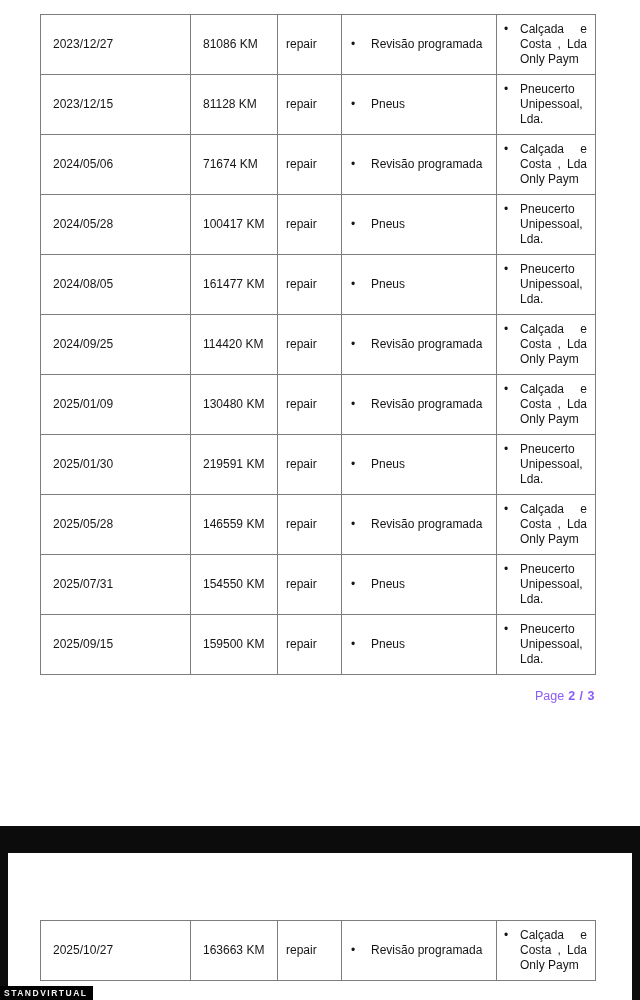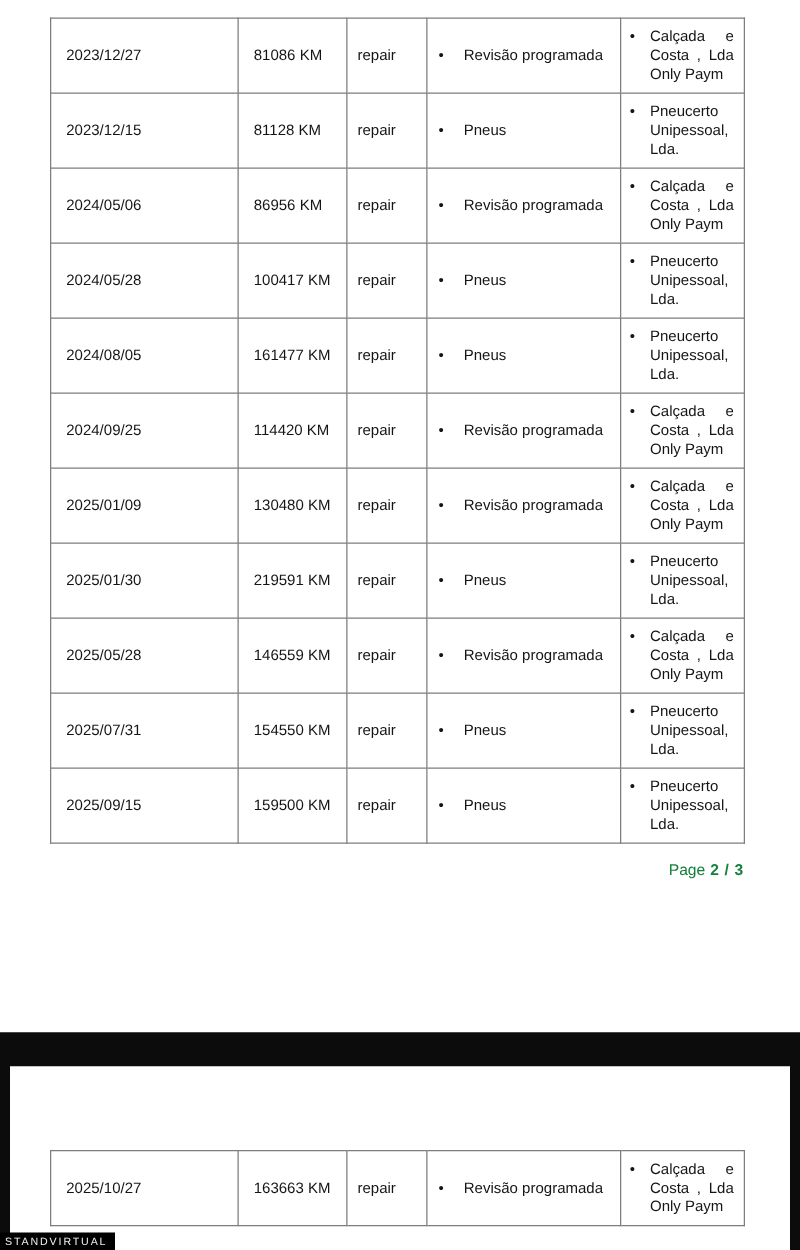--- a/index.html
+++ b/index.html
@@ -49,31 +49,31 @@
   .c-service .bl { gap:13px; align-items:center; }
   .c-provider .bl { gap:9px; }
   .bullet { width:10px; text-align:center; flex:0 0 auto; }
   .bl-text { flex:1 1 auto; min-width:0; }
   .just { text-align:justify; }
   .page-footer {
     width:555px;
     margin-top:14px;
     text-align:right;
     font-size:12.5px;
-    color:#15803d;
+    color:#8b5cf6;
   }
   .page-footer .pf-label { font-weight:normal; margin-right:4px; }
   .page-footer .pf-value { font-weight:bold; letter-spacing:0.5px; }
   .watermark {
     position:absolute;
     left:0; bottom:0;
     background:#000;
     color:#f2f2f2;
     font-size:8.5px;
-    font-weight:normal;
+    font-weight:bold;
     letter-spacing:1.5px;
     padding:3px 6px 3px 4px;
     line-height:1;
   }
 </style>
 </head>
 <body>
 
 <div>
 
@@ -119,21 +119,21 @@
             <td class="c-provider">
               <div class="bl">
                 <span class="bullet">•</span>
                 <span class="bl-text just">Pneucerto Unipessoal, Lda.</span>
               </div>
             </td>
           </tr>
 
           <tr>
             <td class="c-date">2024/05/06</td>
-            <td class="c-km">86956 KM</td>
+            <td class="c-km">71674 KM</td>
             <td class="c-type">repair</td>
             <td class="c-service">
               <div class="bl">
                 <span class="bullet">•</span>
                 <span class="bl-text">Revisão programada</span>
               </div>
             </td>
             <td class="c-provider">
               <div class="bl">
                 <span class="bullet">•</span>

